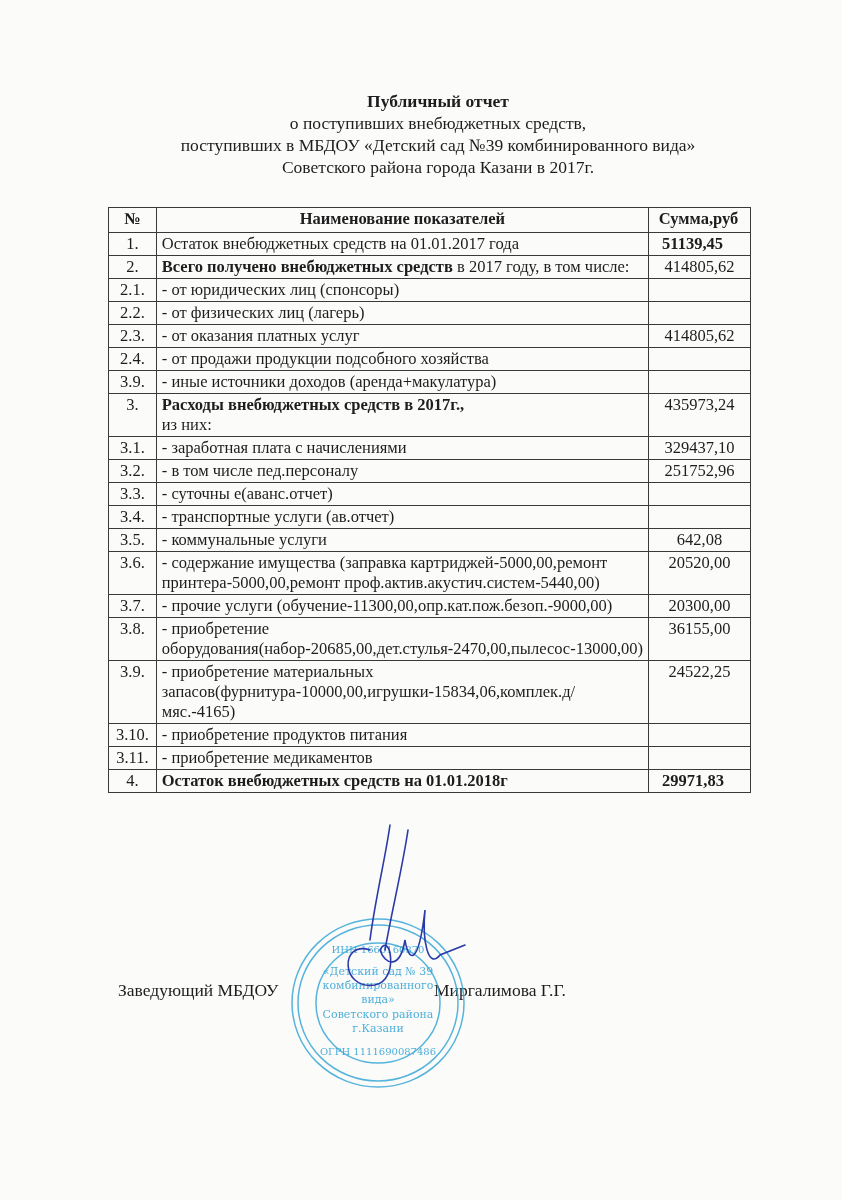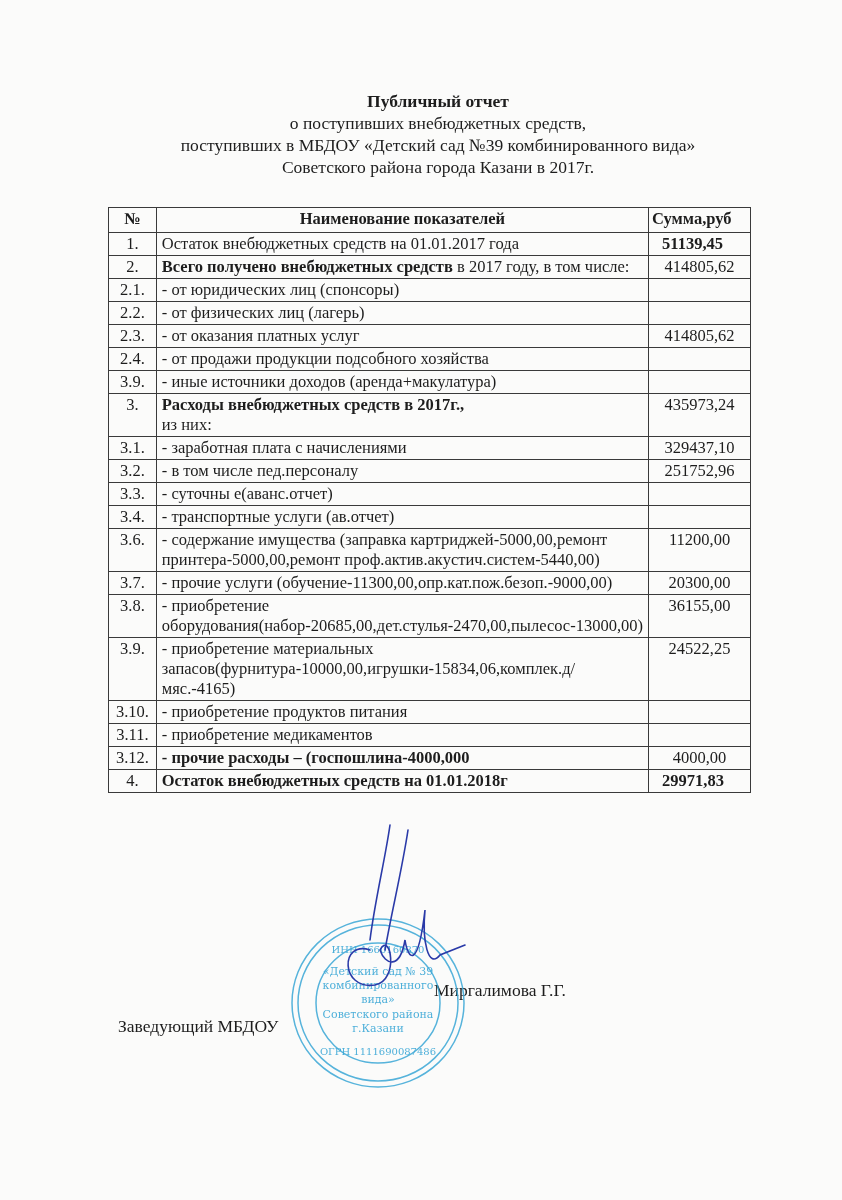--- a/index.html
+++ b/index.html
@@ -16,28 +16,28 @@
     .title-block .main-title { font-weight: bold; }
     table.report {
       position: absolute; left: 108px; top: 207px;
       width: 643px; border-collapse: collapse;
       font-size: 16.5px; line-height: 20px;
     }
     table.report td, table.report th {
       border: 1px solid #3a3a3a; padding: 1px 5px; vertical-align: top;
     }
     table.report th { font-weight: bold; text-align: center; height: 22px; }
-    table.report th.col-sum { text-align: left; padding-left: 3px; }
+    table.report th.col-sum { text-align: center; padding-left: 3px; }
     td.num { width: 45px; text-align: center; }
     td.amount { width: 112px; text-align: center; }
     td.amount.left { text-align: left; padding-left: 13px; }
     .bold { font-weight: bold; }
     tr.row td { height: 20px; }
     .signature-line {
-      position: absolute; top: 1016px; left: 118px; font-size: 17.5px;
+      position: absolute; top: 980px; left: 118px; font-size: 17.5px;
     }
     .signature-name {
       position: absolute; top: 980px; left: 434px; font-size: 17.5px;
     }
     .stamp {
       position: absolute; left: 288px; top: 915px; width: 180px; height: 175px;
     }
     .sig {
       position: absolute; left: 330px; top: 820px; width: 150px; height: 200px;
     }
@@ -118,23 +118,28 @@
       <td class="num">3.3.</td>
       <td>- суточны е(аванс.отчет)</td>
       <td class="amount"></td>
     </tr>
     <tr class="row">
       <td class="num">3.4.</td>
       <td>- транспортные услуги (ав.отчет)</td>
       <td class="amount"></td>
     </tr>
     <tr class="row">
+      <td class="num">3.5.</td>
+      <td>- коммунальные услуги</td>
+      <td class="amount">642,08</td>
+    </tr>
+    <tr class="row">
       <td class="num">3.6.</td>
       <td>- содержание имущества (заправка картриджей-5000,00,ремонт принтера-5000,00,ремонт проф.актив.акустич.систем-5440,00)</td>
-      <td class="amount">11200,00</td>
+      <td class="amount">20520,00</td>
     </tr>
     <tr class="row">
       <td class="num">3.7.</td>
       <td>- прочие услуги (обучение-11300,00,опр.кат.пож.безоп.-9000,00)</td>
       <td class="amount">20300,00</td>
     </tr>
     <tr class="row">
       <td class="num">3.8.</td>
       <td>- приобретение оборудования(набор-20685,00,дет.стулья-2470,00,пылесос-13000,00)</td>
       <td class="amount">36155,00</td>
@@ -146,25 +151,20 @@
     </tr>
     <tr class="row">
       <td class="num">3.10.</td>
       <td>- приобретение продуктов питания</td>
       <td class="amount"></td>
     </tr>
     <tr class="row">
       <td class="num">3.11.</td>
       <td>- приобретение медикаментов</td>
       <td class="amount"></td>
-    </tr>
-    <tr class="row">
-      <td class="num">3.12.</td>
-      <td class="bold">- прочие расходы –  (госпошлина-4000,000</td>
-      <td class="amount">4000,00</td>
     </tr>
     <tr class="row">
       <td class="num">4.</td>
       <td class="bold">Остаток внебюджетных средств на 01.01.2018г</td>
       <td class="amount left bold">29971,83</td>
     </tr>
   </tbody>
 </table>
 
 <div class="signature-line">Заведующий МБДОУ</div>

